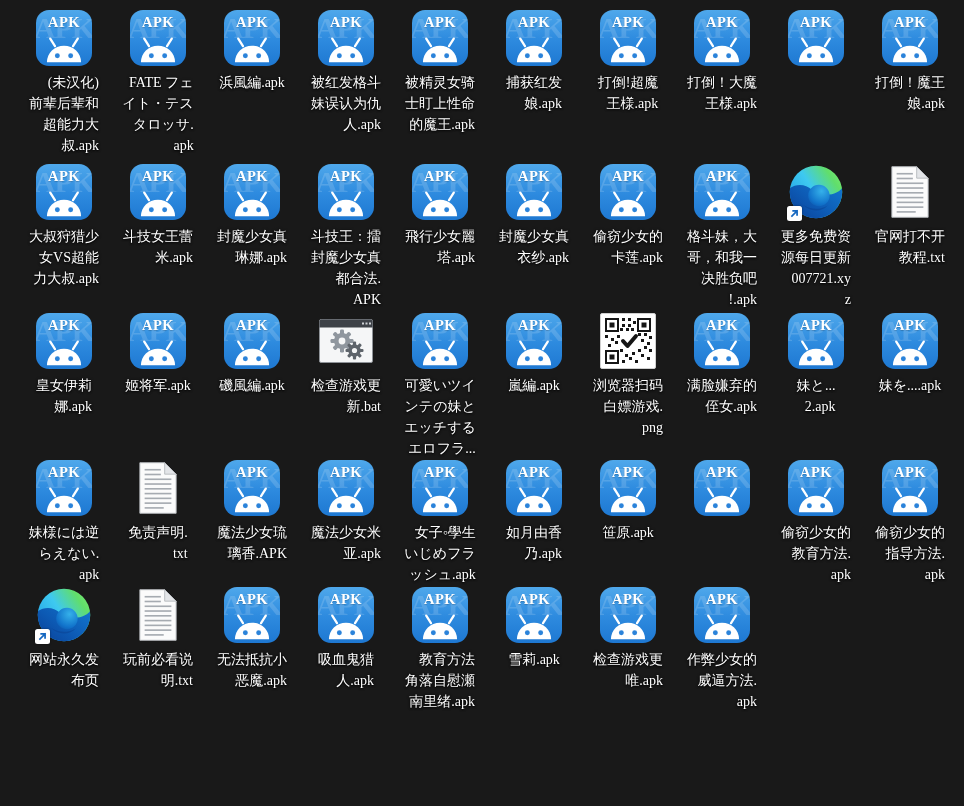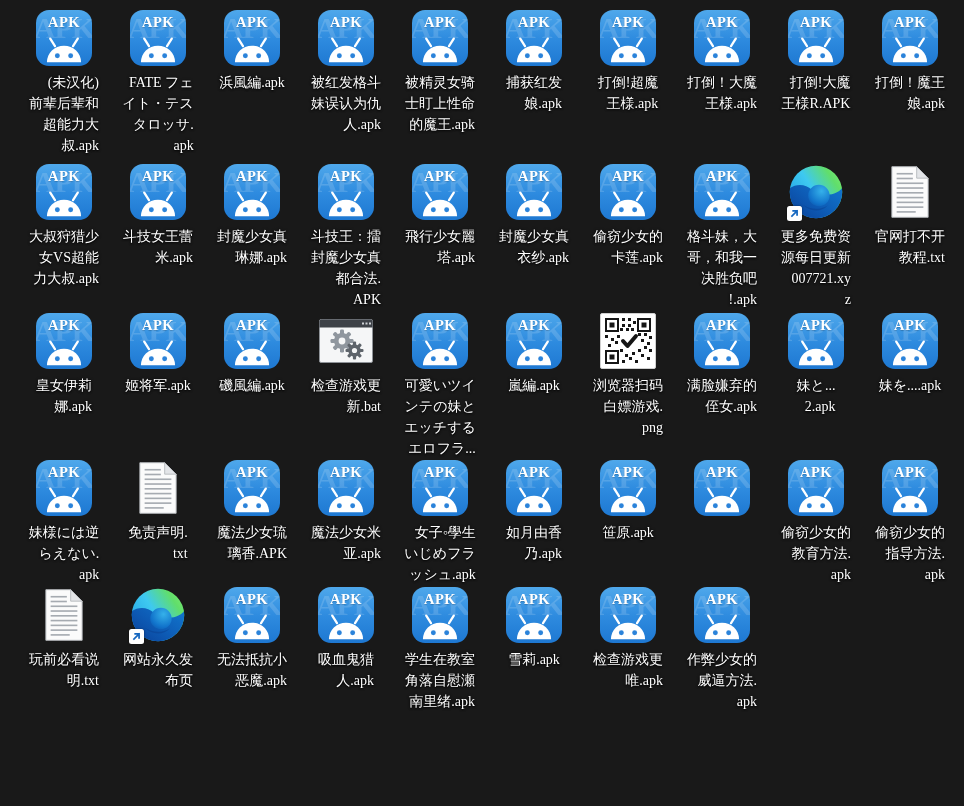--- a/index.html
+++ b/index.html
@@ -186,22 +186,20 @@
     <div class="apk-text">APK</div>
     <svg class="apk-robot" viewBox="0 0 40 28" width="38" height="27">
       <path d="M10.5,10.5 L5.5,2.5" stroke="#fff" stroke-width="2.4" stroke-linecap="round" fill="none"></path>
       <path d="M29.5,10.5 L34.5,2.5" stroke="#fff" stroke-width="2.4" stroke-linecap="round" fill="none"></path>
       <path d="M2,27.5 C2,17.5 10,10 20,10 C30,10 38,17.5 38,27.5 Z" fill="#fff"></path>
       <circle cx="13" cy="20.5" r="2.6" fill="#2b83da"></circle>
       <circle cx="27" cy="20.5" r="2.6" fill="#2b83da"></circle>
     </svg>
   </div>
         </div>
-    <div class="label">打倒!大魔
-王様R.APK</div>
   </div>
       <div class="cell">
     <div class="iconbox">
           <div class="apk-icon">
     <div class="apk-ghost">APK</div>
     <div class="apk-text">APK</div>
     <svg class="apk-robot" viewBox="0 0 40 28" width="38" height="27">
       <path d="M10.5,10.5 L5.5,2.5" stroke="#fff" stroke-width="2.4" stroke-linecap="round" fill="none"></path>
       <path d="M29.5,10.5 L34.5,2.5" stroke="#fff" stroke-width="2.4" stroke-linecap="round" fill="none"></path>
       <path d="M2,27.5 C2,17.5 10,10 20,10 C30,10 38,17.5 38,27.5 Z" fill="#fff"></path>
@@ -828,41 +826,20 @@
   </div>
         </div>
     <div class="label">偷窃少女的
 指导方法.
 apk</div>
   </div>
     </div>
     <div class="row" style="top: 587px;">
       <div class="cell">
     <div class="iconbox">
-          <svg viewBox="0 0 44 56" width="42" height="54">
-    <path d="M3,1.5 H29 L41,13.5 V54.5 H3 Z" fill="#fbfbfb" stroke="#b9bcc0" stroke-width="1"></path>
-    <path d="M29,1.5 V13.5 H41 Z" fill="#e3e5e8" stroke="#b9bcc0" stroke-width="1"></path>
-    <g fill="#a6abb1">
-      <rect x="8" y="8" width="17" height="1.7"></rect>
-      <rect x="8" y="13" width="17" height="1.7"></rect>
-      <rect x="8" y="18" width="28" height="1.7"></rect>
-      <rect x="8" y="23" width="28" height="1.7"></rect>
-      <rect x="8" y="28" width="28" height="1.7"></rect>
-      <rect x="8" y="33" width="28" height="1.7"></rect>
-      <rect x="8" y="38" width="28" height="1.7"></rect>
-      <rect x="8" y="43" width="28" height="1.7"></rect>
-      <rect x="8" y="48" width="20" height="1.7"></rect>
-    </g>
-  </svg>
-        </div>
-    <div class="label">玩前必看说
-明.txt</div>
-  </div>
-      <div class="cell">
-    <div class="iconbox">
           <div class="edge-icon">
     <svg viewBox="0 0 48 48" width="56" height="56">
       <defs>
         <clipPath id="ec">
                   <circle cx="24" cy="24" r="22.5"></circle>
                 </clipPath>
         <linearGradient id="eg1" x1="0" y1="0.75" x2="1" y2="0.1">
           <stop offset="0" stop-color="#23a3e6"></stop>
                   <stop offset="0.45" stop-color="#3ec9f0"></stop>
           <stop offset="0.8" stop-color="#61de6b"></stop>
@@ -891,20 +868,41 @@
     <svg viewBox="0 0 12 12" width="11" height="11">
       <path d="M3.2,8.8 L8.8,3.2 M8.8,3.2 H4.6 M8.8,3.2 V7.4" stroke="#1567c0" stroke-width="1.9" fill="none" stroke-linecap="square"></path>
     </svg>
   </div>
         </div>
     <div class="label">网站永久发
 布页</div>
   </div>
       <div class="cell">
     <div class="iconbox">
+          <svg viewBox="0 0 44 56" width="42" height="54">
+    <path d="M3,1.5 H29 L41,13.5 V54.5 H3 Z" fill="#fbfbfb" stroke="#b9bcc0" stroke-width="1"></path>
+    <path d="M29,1.5 V13.5 H41 Z" fill="#e3e5e8" stroke="#b9bcc0" stroke-width="1"></path>
+    <g fill="#a6abb1">
+      <rect x="8" y="8" width="17" height="1.7"></rect>
+      <rect x="8" y="13" width="17" height="1.7"></rect>
+      <rect x="8" y="18" width="28" height="1.7"></rect>
+      <rect x="8" y="23" width="28" height="1.7"></rect>
+      <rect x="8" y="28" width="28" height="1.7"></rect>
+      <rect x="8" y="33" width="28" height="1.7"></rect>
+      <rect x="8" y="38" width="28" height="1.7"></rect>
+      <rect x="8" y="43" width="28" height="1.7"></rect>
+      <rect x="8" y="48" width="20" height="1.7"></rect>
+    </g>
+  </svg>
+        </div>
+    <div class="label">玩前必看说
+明.txt</div>
+  </div>
+      <div class="cell">
+    <div class="iconbox">
           <div class="apk-icon">
     <div class="apk-ghost">APK</div>
     <div class="apk-text">APK</div>
     <svg class="apk-robot" viewBox="0 0 40 28" width="38" height="27">
       <path d="M10.5,10.5 L5.5,2.5" stroke="#fff" stroke-width="2.4" stroke-linecap="round" fill="none"></path>
       <path d="M29.5,10.5 L34.5,2.5" stroke="#fff" stroke-width="2.4" stroke-linecap="round" fill="none"></path>
       <path d="M2,27.5 C2,17.5 10,10 20,10 C30,10 38,17.5 38,27.5 Z" fill="#fff"></path>
       <circle cx="13" cy="20.5" r="2.6" fill="#2b83da"></circle>
       <circle cx="27" cy="20.5" r="2.6" fill="#2b83da"></circle>
     </svg>
@@ -937,21 +935,21 @@
     <div class="apk-text">APK</div>
     <svg class="apk-robot" viewBox="0 0 40 28" width="38" height="27">
       <path d="M10.5,10.5 L5.5,2.5" stroke="#fff" stroke-width="2.4" stroke-linecap="round" fill="none"></path>
       <path d="M29.5,10.5 L34.5,2.5" stroke="#fff" stroke-width="2.4" stroke-linecap="round" fill="none"></path>
       <path d="M2,27.5 C2,17.5 10,10 20,10 C30,10 38,17.5 38,27.5 Z" fill="#fff"></path>
       <circle cx="13" cy="20.5" r="2.6" fill="#2b83da"></circle>
       <circle cx="27" cy="20.5" r="2.6" fill="#2b83da"></circle>
     </svg>
   </div>
         </div>
-    <div class="label">学生在教室
+    <div class="label">教育方法
 角落自慰瀬
 南里绪.apk</div>
   </div>
       <div class="cell">
     <div class="iconbox">
           <div class="apk-icon">
     <div class="apk-ghost">APK</div>
     <div class="apk-text">APK</div>
     <svg class="apk-robot" viewBox="0 0 40 28" width="38" height="27">
       <path d="M10.5,10.5 L5.5,2.5" stroke="#fff" stroke-width="2.4" stroke-linecap="round" fill="none"></path>

